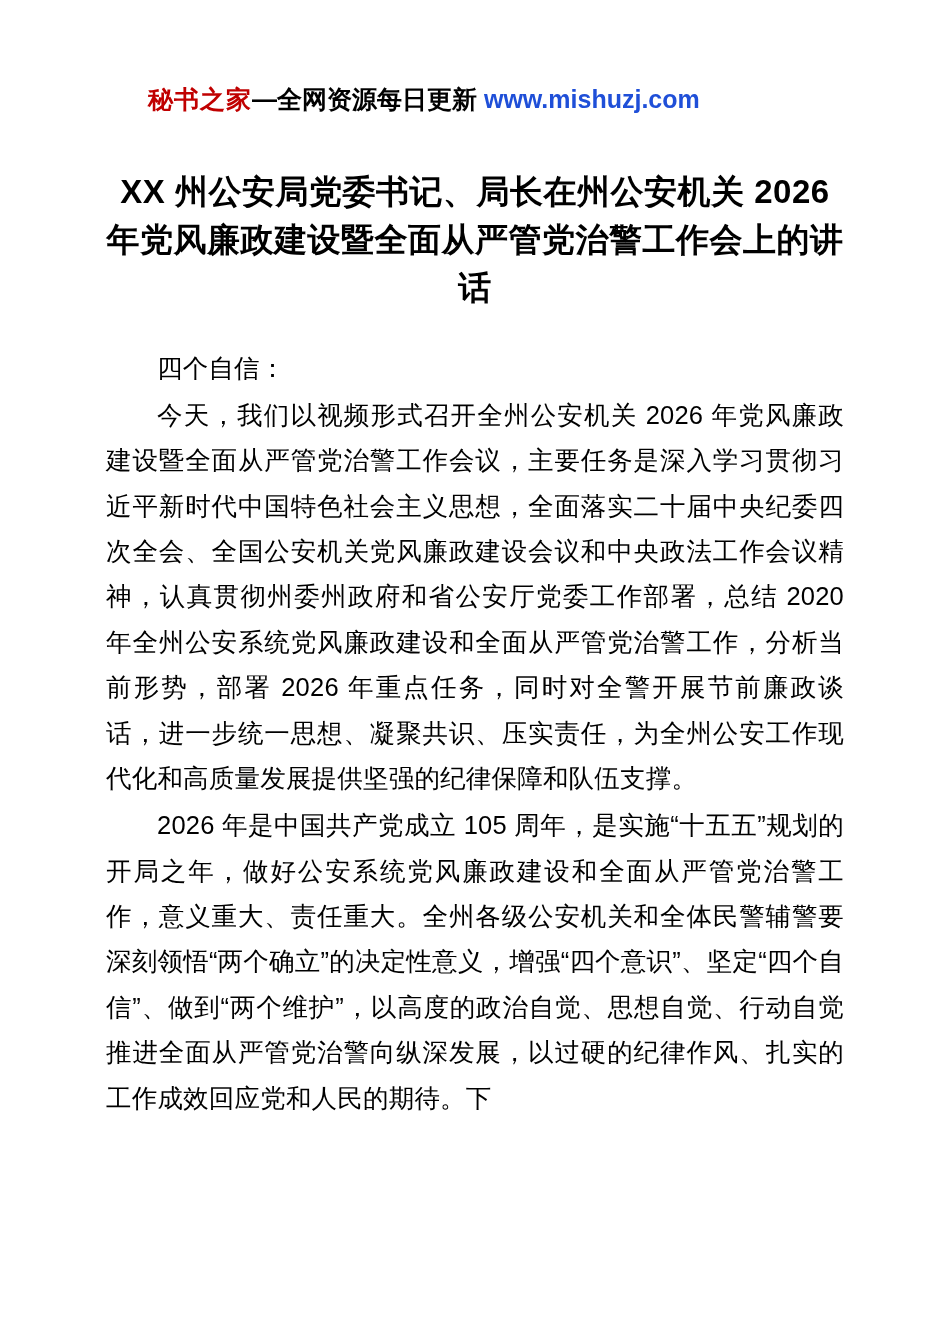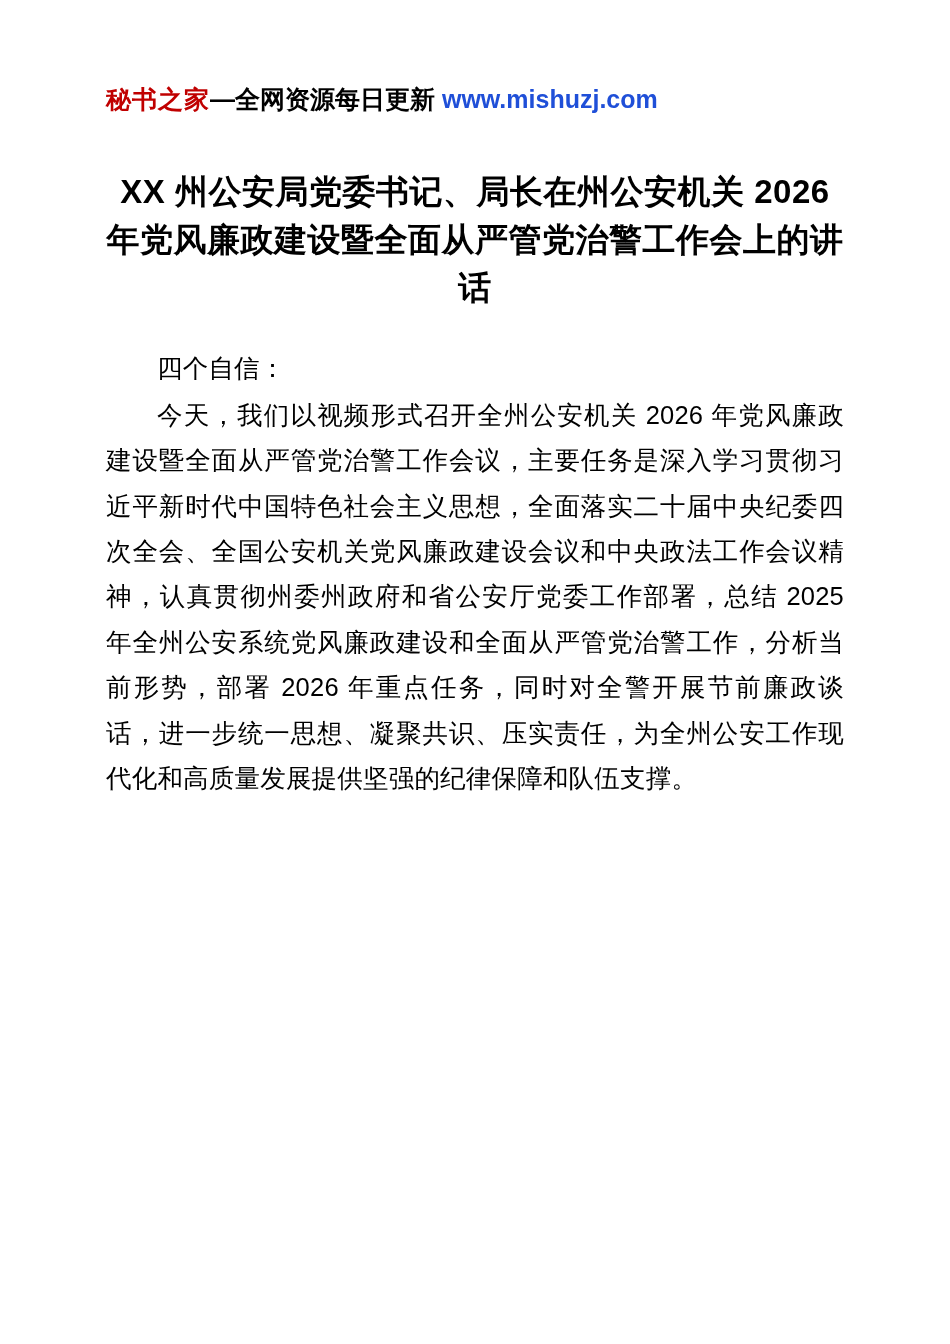--- a/index.html
+++ b/index.html
@@ -21,20 +21,21 @@
     box-sizing: border-box;
     padding: 0 106px;
     position: relative;
   }
   .watermark {
     margin-top: 84px;
     font-size: 25px;
     line-height: 1.2;
     white-space: nowrap;
     font-family: "Liberation Sans", sans-serif;
+    margin-left: 42px;
   }
   .wm-brand {
     color: #c00000;
     font-weight: bold;
     letter-spacing: 1px;
   }
   .wm-sep {
     color: #000000;
     font-weight: bold;
   }
@@ -71,16 +72,17 @@
 <div class="page">
 
   <div class="watermark">
     <span class="wm-brand">秘书之家</span><span class="wm-sep">—全网资源每日更新 </span><span class="wm-url">www.mishuzj.com</span>
   </div>
 
   <h1 class="doc-title">XX 州公安局党委书记、局长在州公安机关 2026 年党风廉政建设暨全面从严管党治警工作会上的讲话</h1>
 
   <div class="body-text">
     <p class="para indent">四个自信：</p>
-    <p class="para indent">今天，我们以视频形式召开全州公安机关 2026 年党风廉政建设暨全面从严管党治警工作会议，主要任务是深入学习贯彻习近平新时代中国特色社会主义思想，全面落实二十届中央纪委四次全会、全国公安机关党风廉政建设会议和中央政法工作会议精神，认真贯彻州委州政府和省公安厅党委工作部署，总结 2025 年全州公安系统党风廉政建设和全面从严管党治警工作，分析当前形势，部署 2026 年重点任务，同时对全警开展节前廉政谈话，进一步统一思想、凝聚共识、压实责任，为全州公安工作现代化和高质量发展提供坚强的纪律保障和队伍支撑。</p>
+    <p class="para indent">今天，我们以视频形式召开全州公安机关 2026 年党风廉政建设暨全面从严管党治警工作会议，主要任务是深入学习贯彻习近平新时代中国特色社会主义思想，全面落实二十届中央纪委四次全会、全国公安机关党风廉政建设会议和中央政法工作会议精神，认真贯彻州委州政府和省公安厅党委工作部署，总结 2020 年全州公安系统党风廉政建设和全面从严管党治警工作，分析当前形势，部署 2026 年重点任务，同时对全警开展节前廉政谈话，进一步统一思想、凝聚共识、压实责任，为全州公安工作现代化和高质量发展提供坚强的纪律保障和队伍支撑。</p>
+    <p class="para indent">2026 年是中国共产党成立 105 周年，是实施“十五五”规划的开局之年，做好公安系统党风廉政建设和全面从严管党治警工作，意义重大、责任重大。全州各级公安机关和全体民警辅警要深刻领悟“两个确立”的决定性意义，增强“四个意识”、坚定“四个自信”、做到“两个维护”，以高度的政治自觉、思想自觉、行动自觉推进全面从严管党治警向纵深发展，以过硬的纪律作风、扎实的工作成效回应党和人民的期待。下</p>
   </div>
 
 </div>
 
 </body></html>

